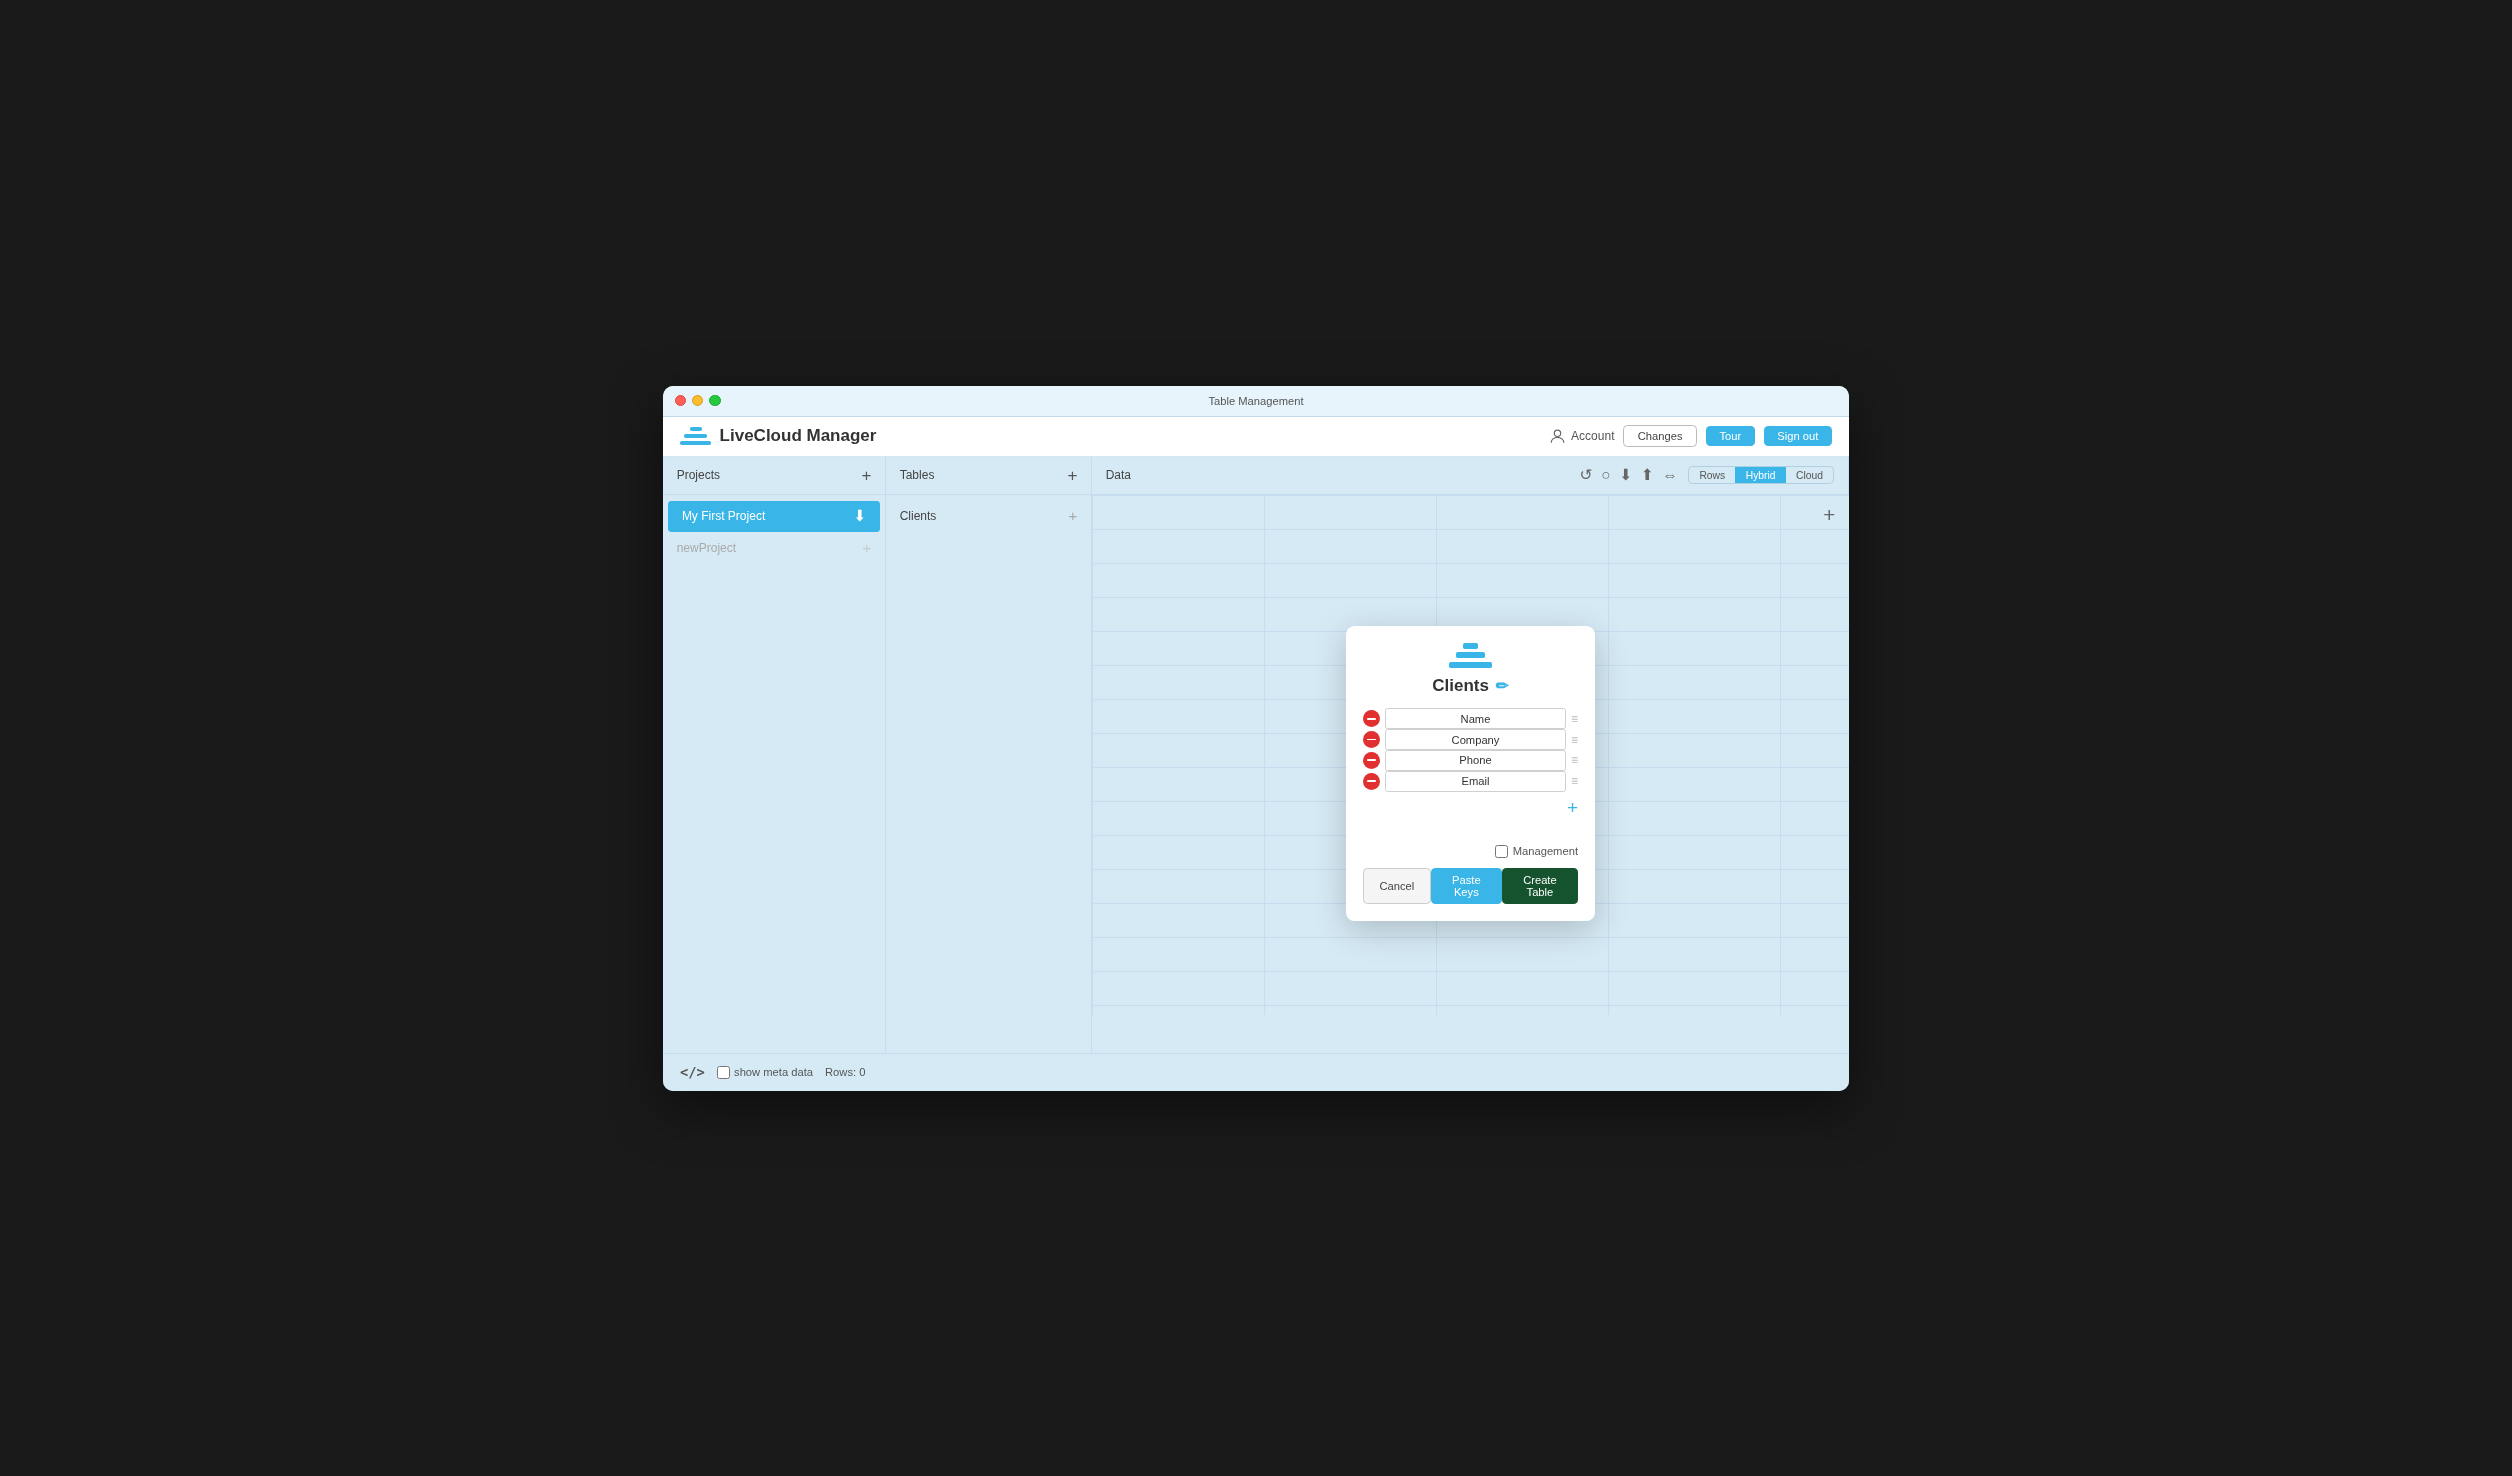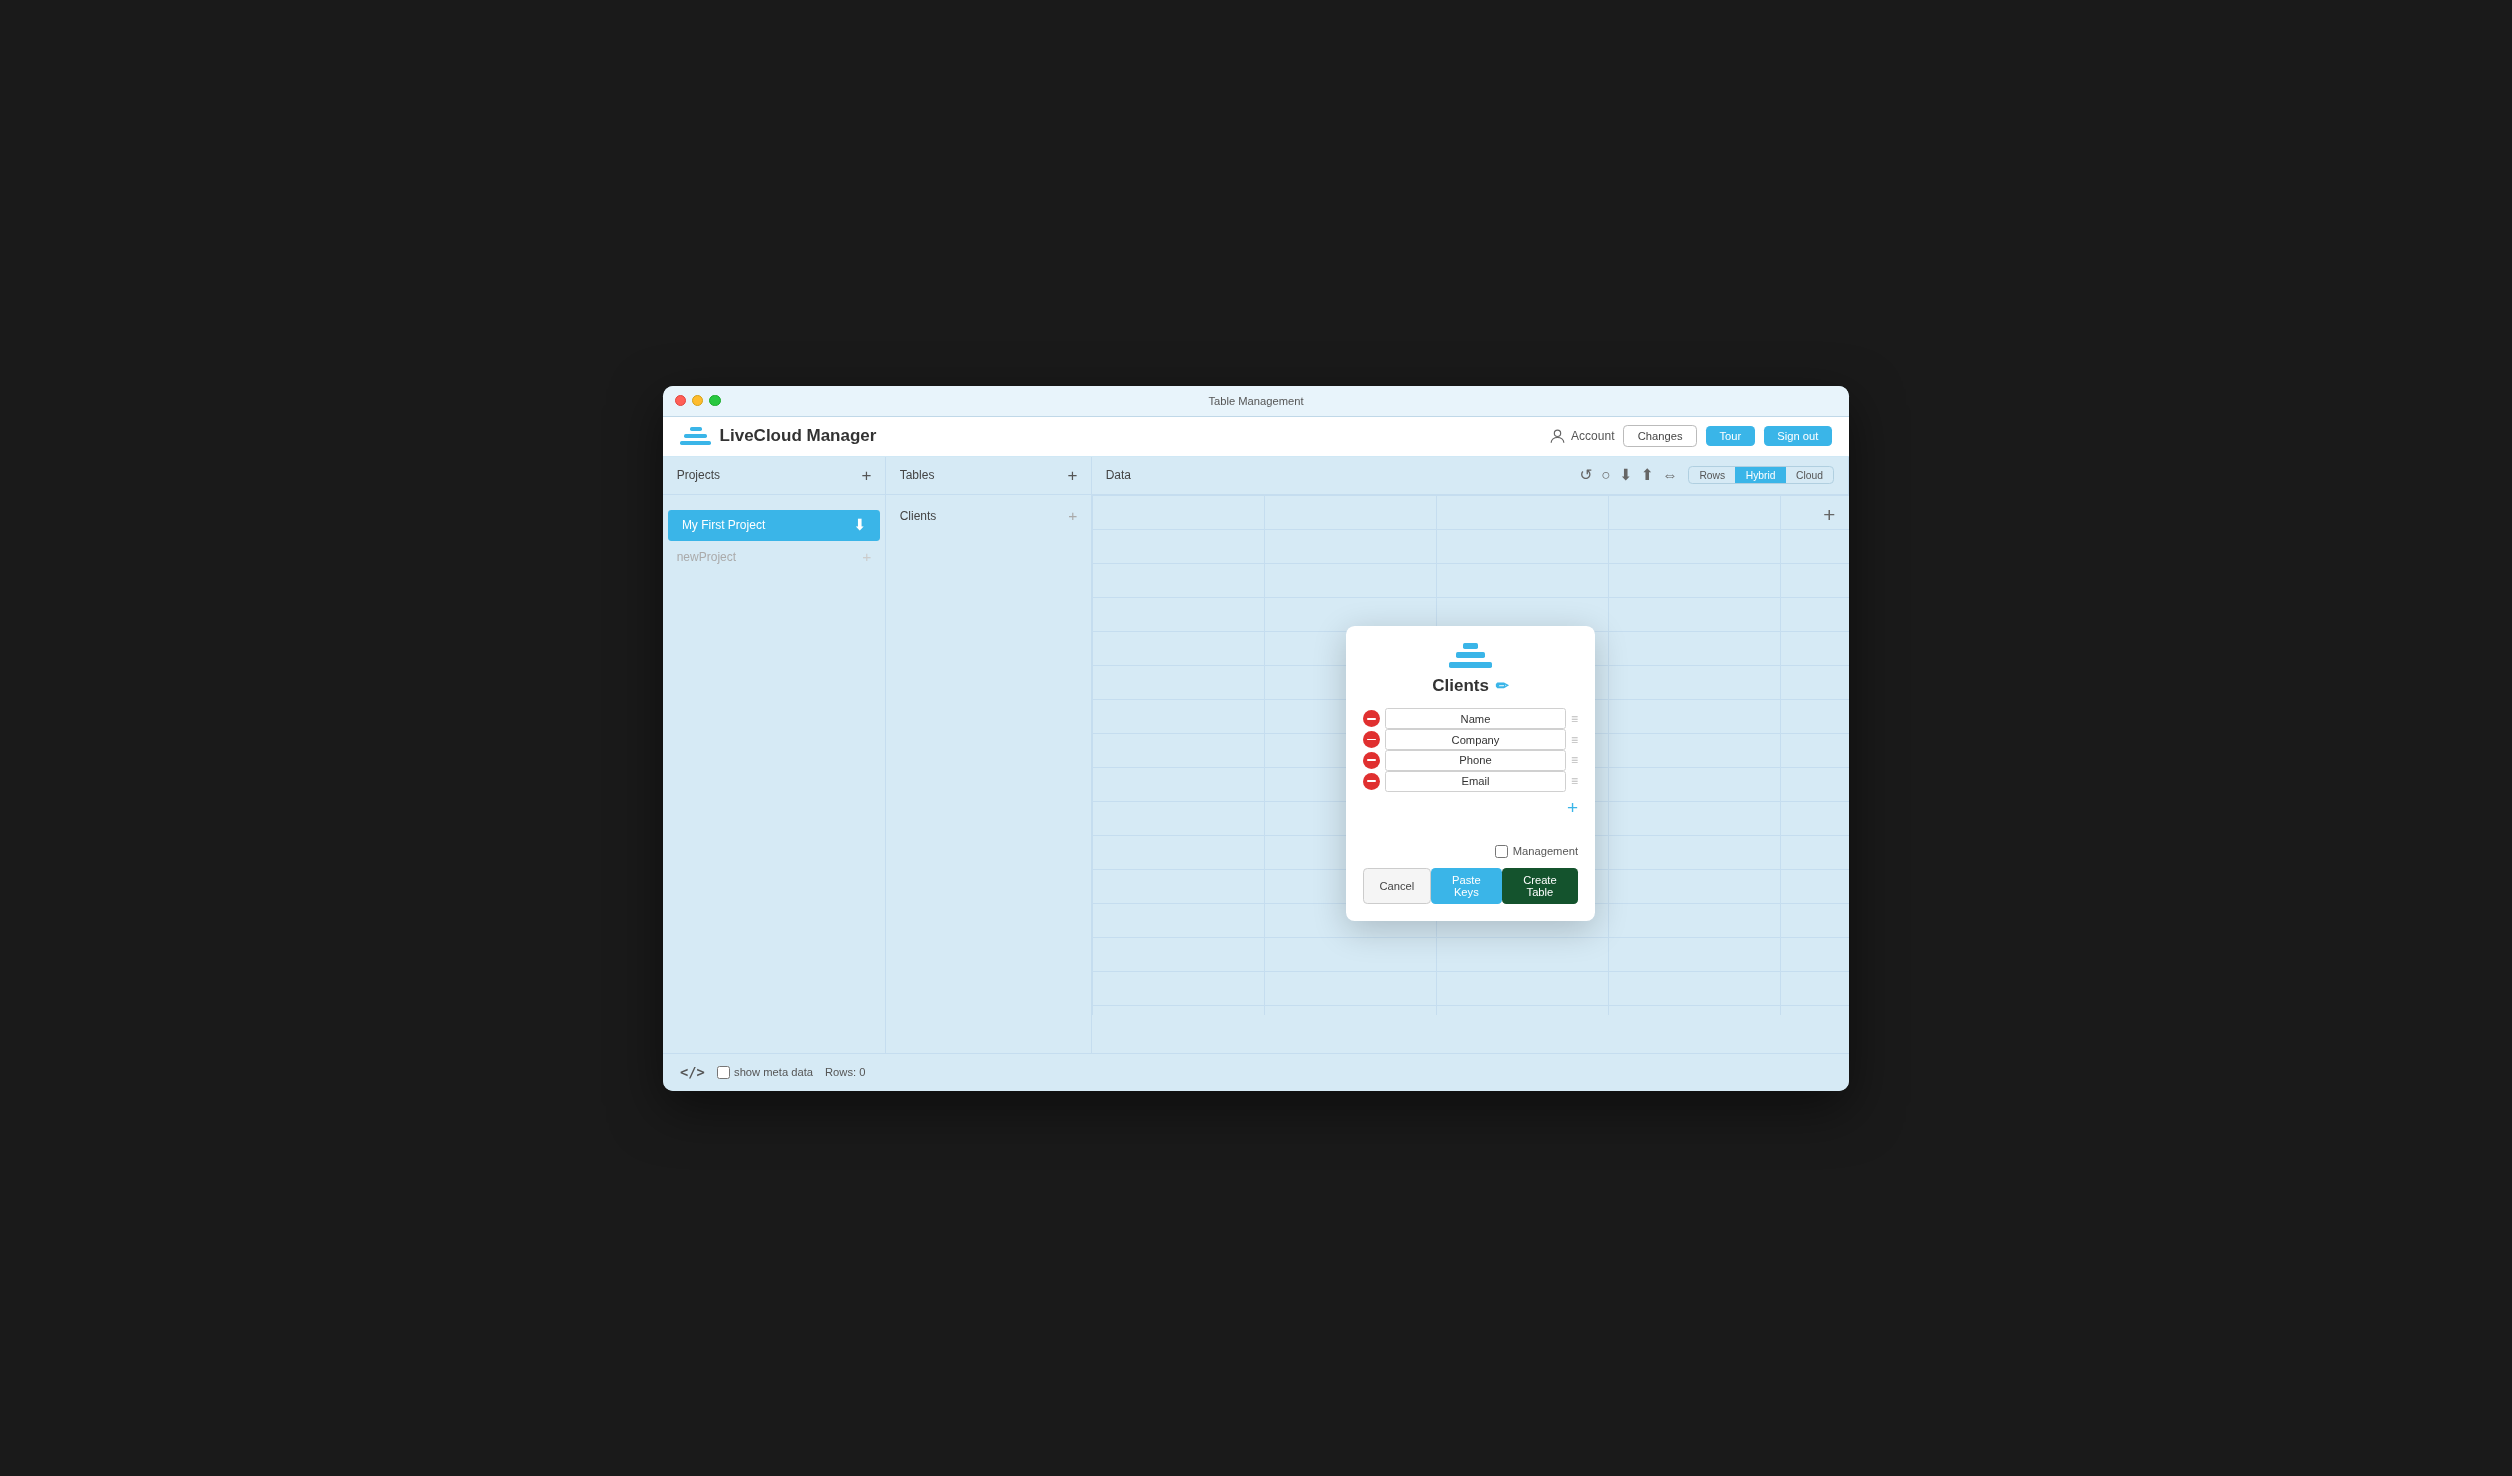--- a/index.html
+++ b/index.html
@@ -192,21 +192,21 @@
       display: flex;
       flex: 1;
       overflow: hidden;
     }
     .sidebar-projects {
       width: 223px;
       border-right: 0.9px solid #c5ddef;
       background: #d6eaf5;
       flex-shrink: 0;
       overflow-y: auto;
-      padding: 15px 0;
+      padding: 6px 0;
     }
     .project-item {
       display: flex;
       align-items: center;
       justify-content: space-between;
       padding: 6.9px 13.7px;
       font-size: 12px;
       color: #444;
       cursor: pointer;
     }

